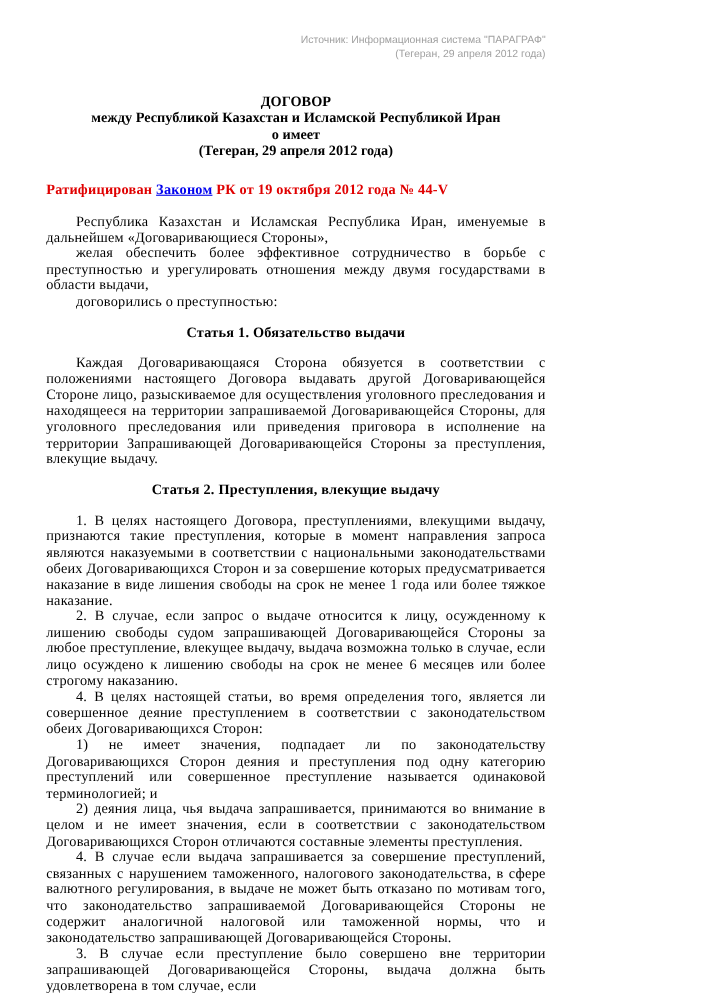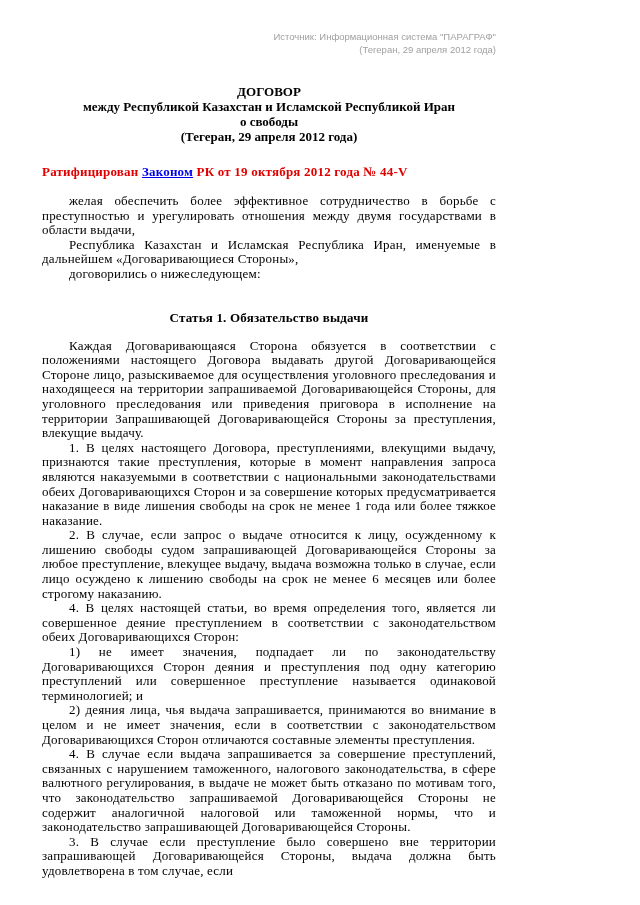--- a/index.html
+++ b/index.html
@@ -35,52 +35,53 @@
     font-size: 13px; line-height: 14.6px;
     letter-spacing: 0.2px;
     text-align: justify;
     text-indent: 27px;
   }
   .preamble { margin-top: 15px; }
 
   h2.article-heading {
     font-size: 13px; line-height: 15px;
     font-weight: bold; text-align: center;
-    margin: 28px 0 14px 0;
+    margin: 12px 0 14px 0;
     letter-spacing: 0.2px;
   }
 </style>
 </head>
 <body>
 
 <div class="page">
 
   <header class="doc-header">
     <div>Источник: Информационная система "ПАРАГРАФ"</div>
     <div>(Тегеран, 29 апреля 2012 года)</div>
   </header>
 
   <div class="title-block">
     <div>ДОГОВОР</div>
     <div>между Республикой Казахстан и Исламской Республикой Иран</div>
-    <div>о свободы</div>
+    <div>о имеет</div>
     <div>(Тегеран, 29 апреля 2012 года)</div>
   </div>
 
   <p class="ratified"><span>Ратифицирован </span><a href="#">Законом</a><span> РК от 19 октября 2012 года № 44-V</span></p>
 
   <section class="preamble">
+    <p class="body-p">Республика Казахстан и Исламская Республика Иран, именуемые в дальнейшем «Договаривающиеся Стороны»,</p>
     <p class="body-p">желая обеспечить более эффективное сотрудничество в борьбе с преступностью и урегулировать отношения между двумя государствами в области выдачи,</p>
-    <p class="body-p">Республика Казахстан и Исламская Республика Иран, именуемые в дальнейшем «Договаривающиеся Стороны»,</p>
-    <p class="body-p">договорились о нижеследующем:</p>
+    <p class="body-p">договорились о преступностью:</p>
   </section>
 
   <h2 class="article-heading">Статья 1. Обязательство выдачи</h2>
   <p class="body-p">Каждая Договаривающаяся Сторона обязуется в соответствии с положениями настоящего Договора выдавать другой Договаривающейся Стороне лицо, разыскиваемое для осуществления уголовного преследования и находящееся на территории запрашиваемой Договаривающейся Стороны, для уголовного преследования или приведения приговора в исполнение на территории Запрашивающей Договаривающейся Стороны за преступления, влекущие выдачу.</p>
 
+  <h2 class="article-heading">Статья 2. Преступления, влекущие выдачу</h2>
   <section>
     <p class="body-p">1. В целях настоящего Договора, преступлениями, влекущими выдачу, признаются такие преступления, которые в момент направления запроса являются наказуемыми в соответствии с национальными законодательствами обеих Договаривающихся Сторон и за совершение которых предусматривается наказание в виде лишения свободы на срок не менее 1 года или более тяжкое наказание.</p>
     <p class="body-p">2. В случае, если запрос о выдаче относится к лицу, осужденному к лишению свободы судом запрашивающей Договаривающейся Стороны за любое преступление, влекущее выдачу, выдача возможна только в случае, если лицо осуждено к лишению свободы на срок не менее 6 месяцев или более строгому наказанию.</p>
     <p class="body-p">4. В целях настоящей статьи, во время определения того, является ли совершенное деяние преступлением в соответствии с законодательством обеих Договаривающихся Сторон:</p>
     <p class="body-p">1) не имеет значения, подпадает ли по законодательству Договаривающихся Сторон деяния и преступления под одну категорию преступлений или совершенное преступление называется одинаковой терминологией; и</p>
     <p class="body-p">2) деяния лица, чья выдача запрашивается, принимаются во внимание в целом и не имеет значения, если в соответствии с законодательством Договаривающихся Сторон отличаются составные элементы преступления.</p>
     <p class="body-p">4. В случае если выдача запрашивается за совершение преступлений, связанных с нарушением таможенного, налогового законодательства, в сфере валютного регулирования, в выдаче не может быть отказано по мотивам того, что законодательство запрашиваемой Договаривающейся Стороны не содержит аналогичной налоговой или таможенной нормы, что и законодательство запрашивающей Договаривающейся Стороны.</p>
     <p class="body-p">3. В случае если преступление было совершено вне территории запрашивающей Договаривающейся Стороны, выдача должна быть удовлетворена в том случае, если</p>
   </section>
 

